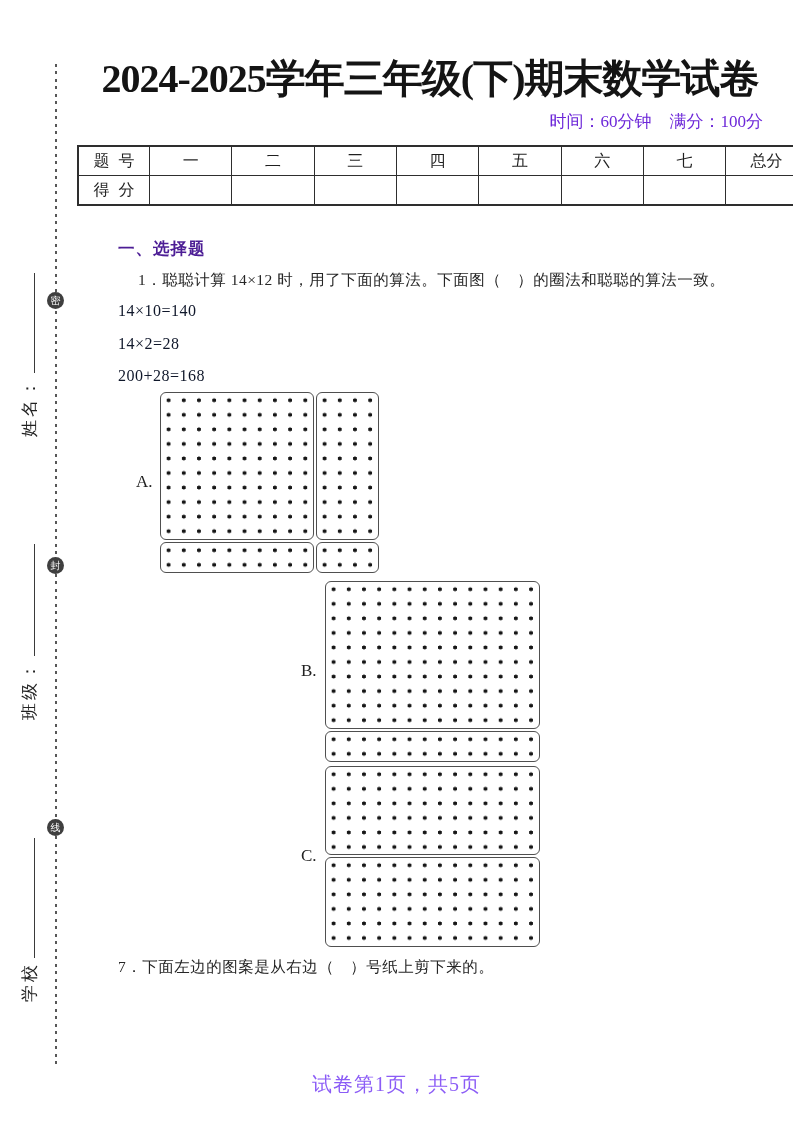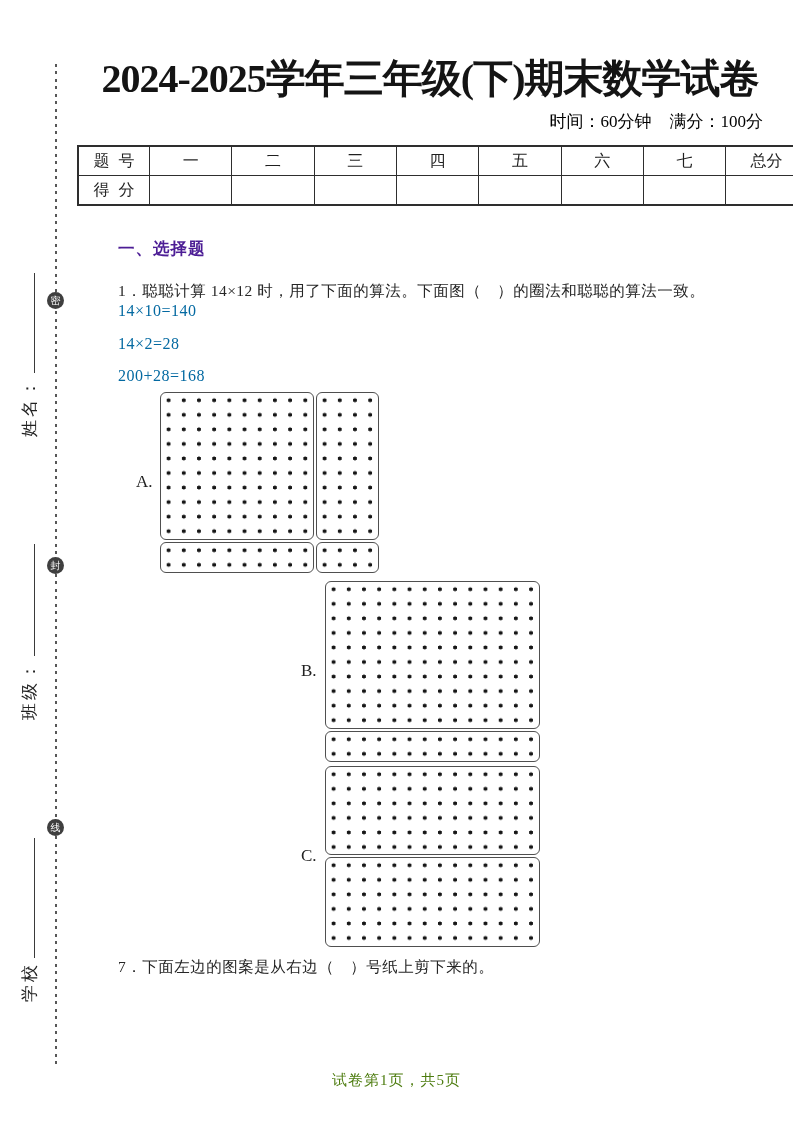--- a/index.html
+++ b/index.html
@@ -31,59 +31,59 @@
   .seal-blank{display:inline-block;border-bottom:1.3px solid #3a3a3a;margin-left:4px;}
   .sf-name .seal-blank{width:100px}.sf-class .seal-blank{width:112px}.sf-school .seal-blank{width:120px}
   
   .exam-title{
     position:absolute;left:90px;top:56px;width:680px;margin:0;
     text-align:center;font-size:40px;font-weight:bold;letter-spacing:-1px;
     color:#141414;line-height:1.15;
   }
   .exam-info{
     position:absolute;left:400px;top:110px;width:363px;text-align:right;
-    font-size:17px;color:#000000;
+    font-size:17px;color:#6d28d9;
   }
   .exam-info .score-part{margin-left:18px;}
   
   .score-table{
     position:absolute;left:77px;top:145px;width:732px;
     border-collapse:collapse;table-layout:fixed;
     font-size:16px;color:#1f1f1f;
   }
   .score-table td{
     border:1px solid #2e2e2e;height:28px;text-align:center;vertical-align:middle;padding:0;
   }
   .score-table{border:2px solid #2e2e2e;}
   .score-table .rowhead{width:61px;letter-spacing:9px;padding-left:9px;}
   
   .sec-title{
     position:absolute;left:118px;top:238px;font-size:16.5px;font-weight:bold;color:#4c1d95;
     font-family:"Liberation Sans","DejaVu Sans",sans-serif;letter-spacing:1px;
   }
   .q-text{position:absolute;left:118px;font-size:15.5px;color:#262626;letter-spacing:0.5px;}
-  .q1{top:281px;width:640px;}
+  .q1{top:270px;width:640px;margin-left:20px;}
   .q2{top:957px;width:640px;}
-  .equation{position:absolute;left:118px;font-size:16px;color:#0369a1;letter-spacing:0.5px;}
+  .equation{position:absolute;left:118px;font-size:16px;color:#0f172a;letter-spacing:0.5px;}
   .eq0{top:302px}.eq1{top:335px}.eq2{top:367px}
   
   .option{position:absolute;display:flex;align-items:center;}
   .opt-label{width:24px;font-size:17px;color:#222;flex:none;}
   .dot-grid{display:flex;flex-direction:column;gap:2px;}
   .dg-row{display:flex;gap:2px;}
   .dot-region{
     box-sizing:content-box;
     border:1px solid #4f4f4f;border-radius:6px;
     background-image:radial-gradient(circle,#151515 1.7px,rgba(0,0,0,0) 2.2px);
     background-size:15.2px 14.55px;
   }
   
   .page-footer{
     position:absolute;left:0;right:0;top:1071px;text-align:center;
-    font-size:15px;color:#4d7c0f;letter-spacing:1px;
+    font-size:20px;color:#8b5cf6;letter-spacing:1px;
   }
 </style>
 </head>
 <body>
 
 <div class="page">
 
   <div class="seal-dotted"></div>
   <div class="seal-stamp stamp-mi">密</div>
   <div class="seal-stamp stamp-feng">封</div>

